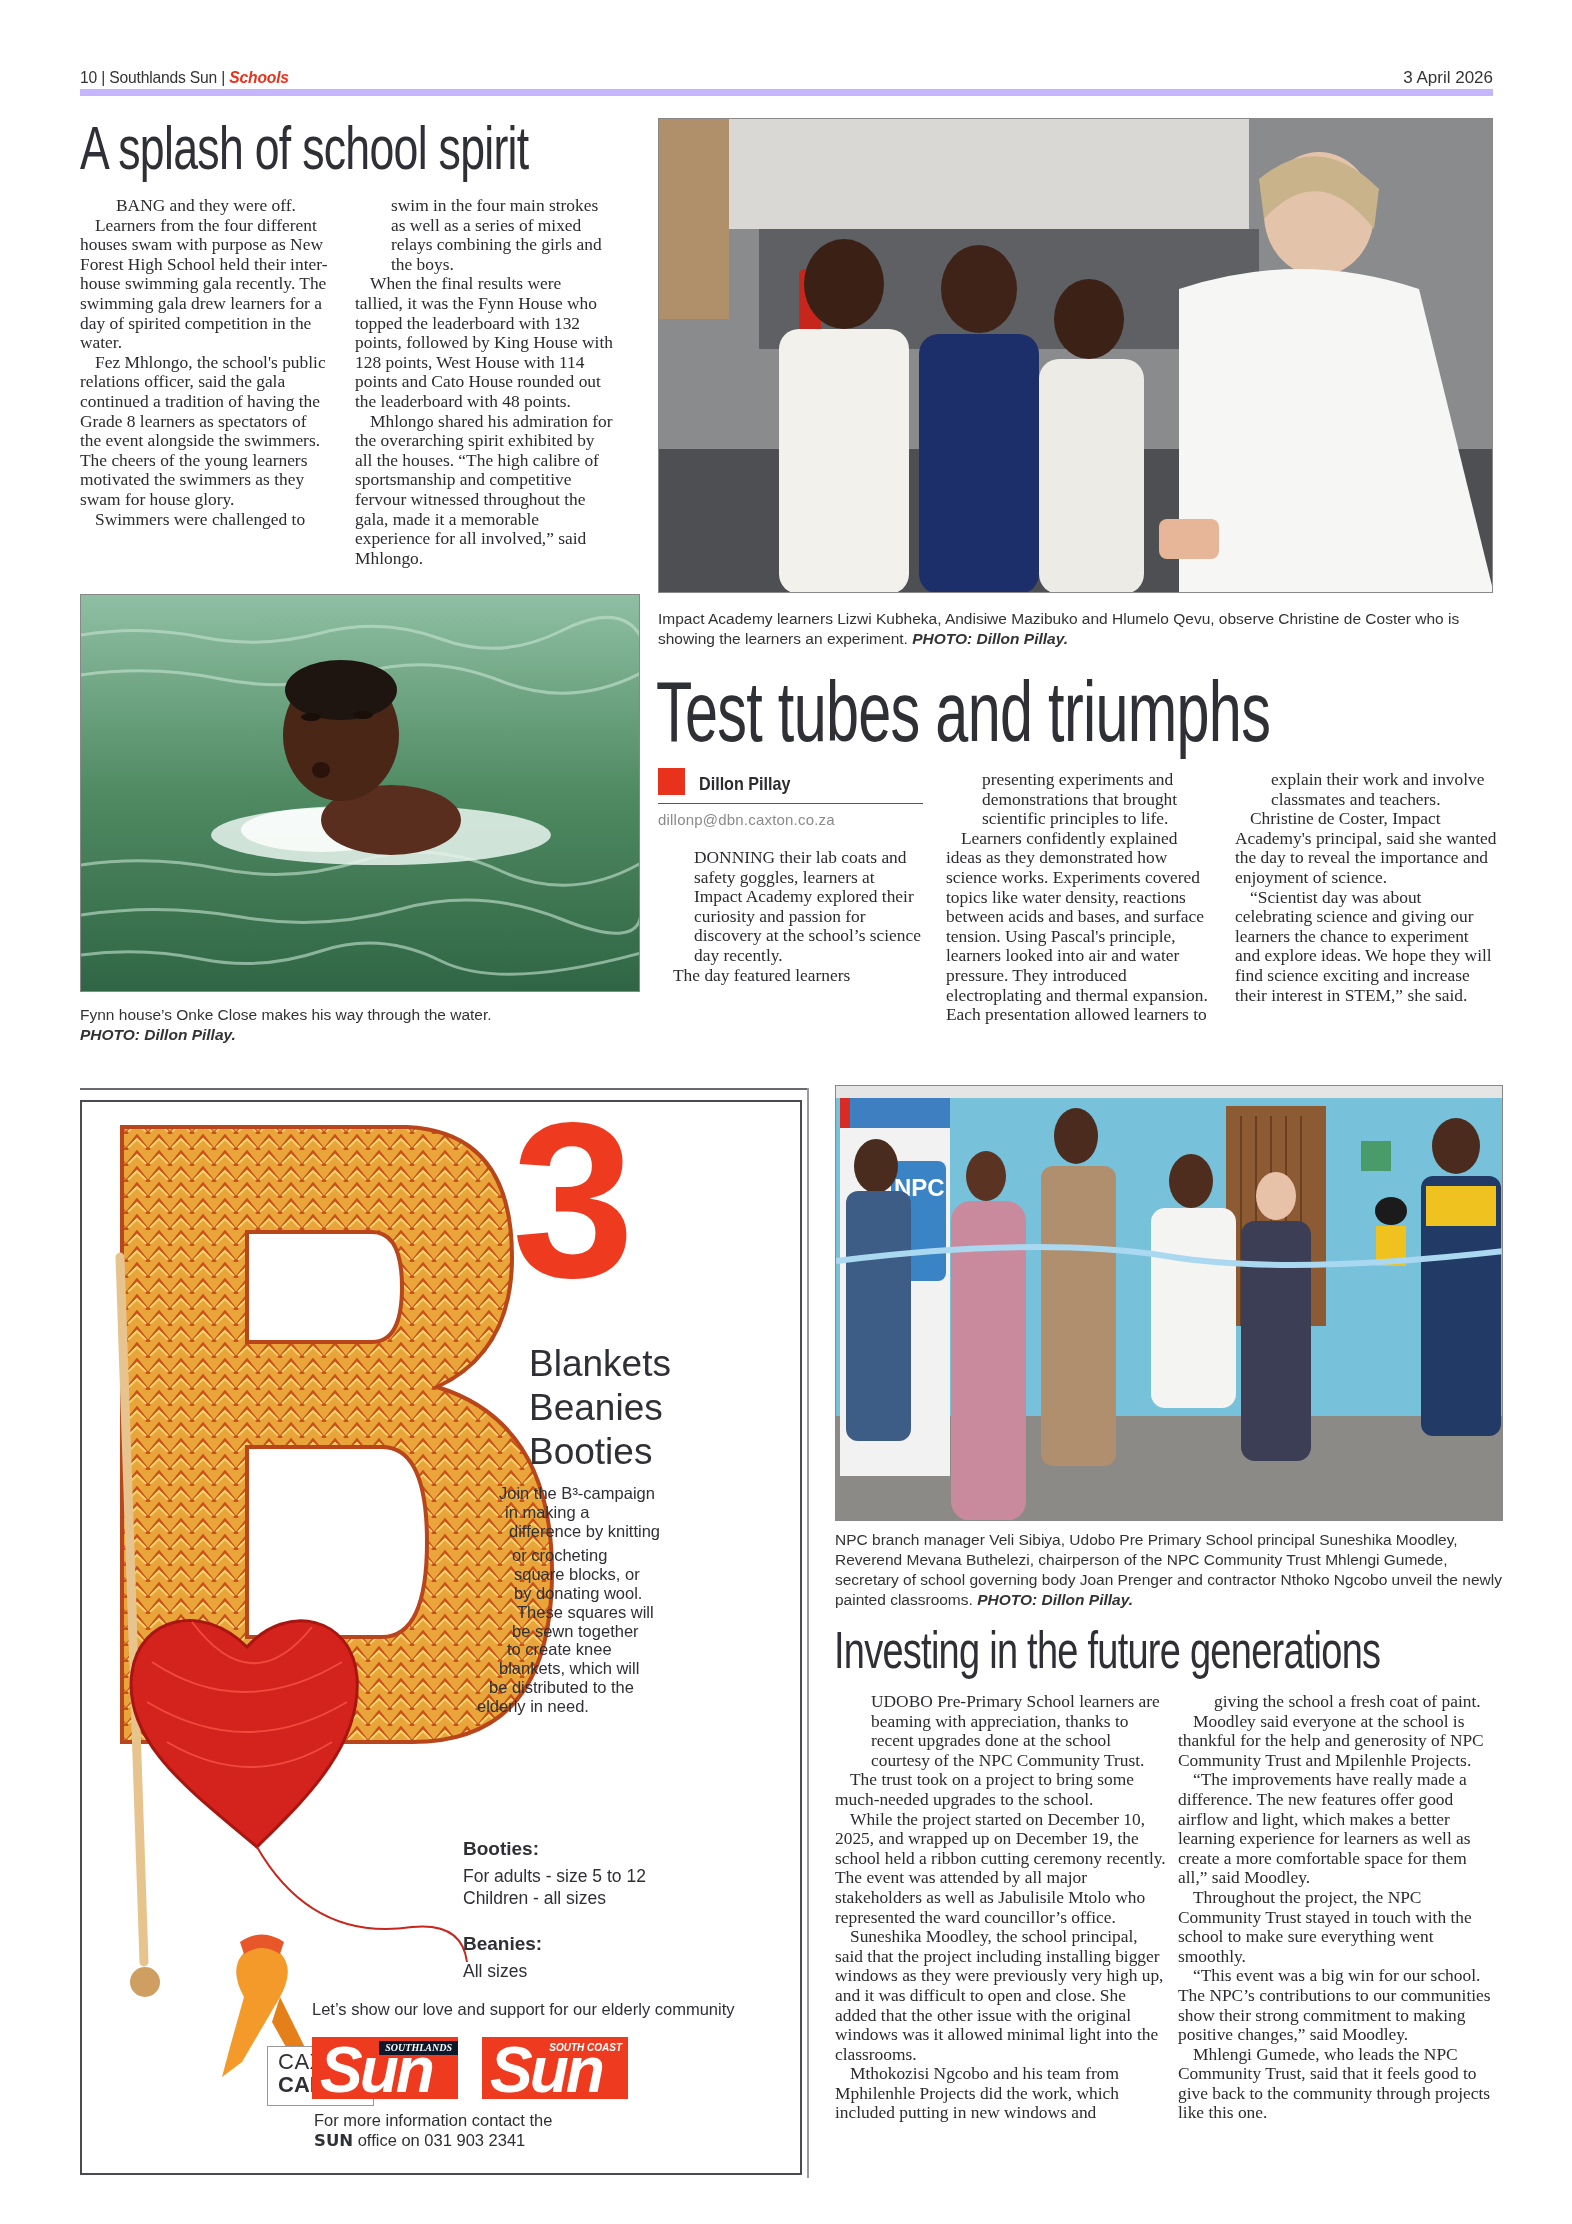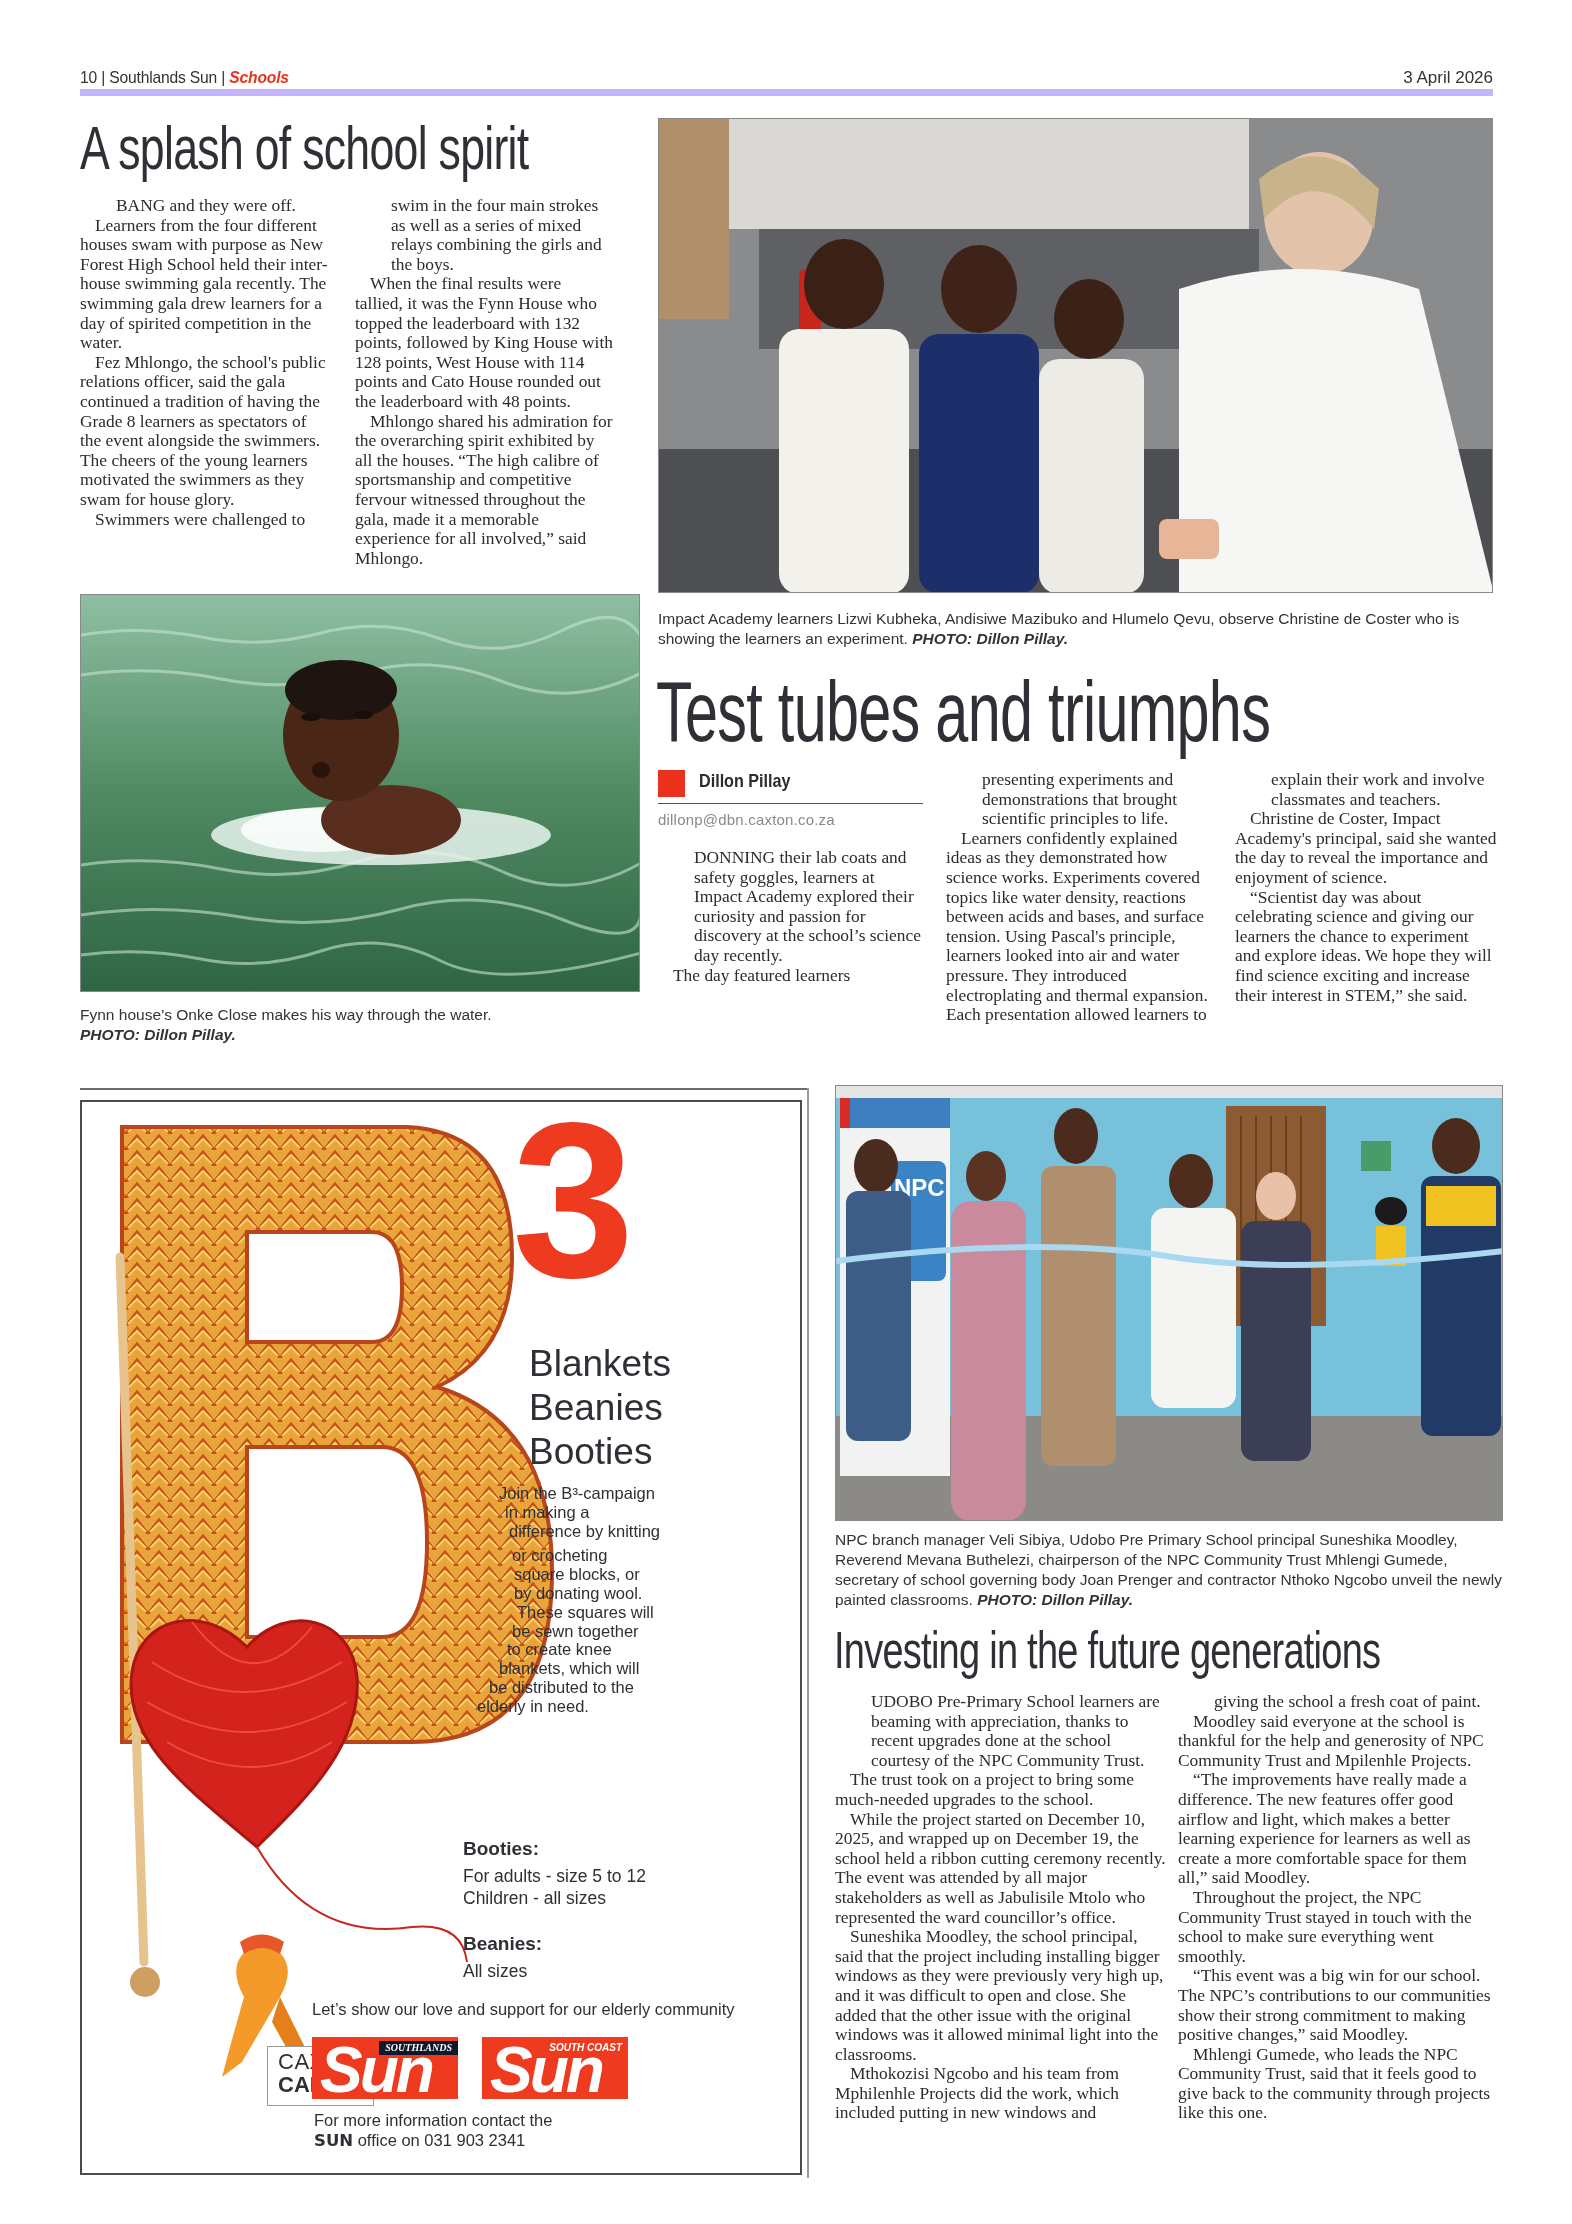--- a/index.html
+++ b/index.html
@@ -24,21 +24,21 @@
   .col p { text-indent: 15px; }
   .col p.first { text-indent: 0; margin-left: 36px; }
 
   
   .photo { overflow: hidden; border: 1px solid #888; }
   .caption { font-family: "Liberation Sans", sans-serif; font-size: 15.5px; line-height: 20px; color: #333; transform-origin: left top; }
   .caption .credit { font-weight: bold; font-style: italic; }
 
   
   .byline-box { left: 658px; top: 770px; width: 265px; }
-  .byline-box .name-row { display: flex; align-items: flex-start; border-bottom: 1.5px solid #555; padding-bottom: 0; height: 34px; }
+  .byline-box .name-row { display: flex; align-items: flex-end; border-bottom: 1.5px solid #555; padding-bottom: 8px; height: 34px; }
   .byline-box .sq { width: 27px; height: 27px; background: #e8321c; margin-right: 14px; }
   .byline-box .name { font-family: "Liberation Sans", sans-serif; font-weight: bold; font-size: 19px; color: #2b2b30; transform: scaleX(0.85); transform-origin: left; }
   .byline-box .email { font-family: "Liberation Sans", sans-serif; font-size: 15px; color: #8a8a8a; margin-top: 7px; letter-spacing: 0.2px; }
 
   
   .ad { left: 80px; top: 1100px; width: 722px; height: 1075px; border: 2px solid #4a4a50; background: #fff; overflow: hidden; }
   .ad .tagline { position: absolute; left: 447px; top: 240px; font-family: "Liberation Sans", sans-serif; font-size: 37px; line-height: 44px; color: #2f2f36; }
   .ad .join { position: absolute; left: 395px; top: 382px; width: 260px; font-family: "Liberation Sans", sans-serif; font-size: 16.5px; line-height: 18.8px; color: #2f2f36; }
   .ad .join span { display: block; white-space: nowrap; }
   .ad .spec { position: absolute; left: 381px; font-family: "Liberation Sans", sans-serif; color: #2f2f36; }

